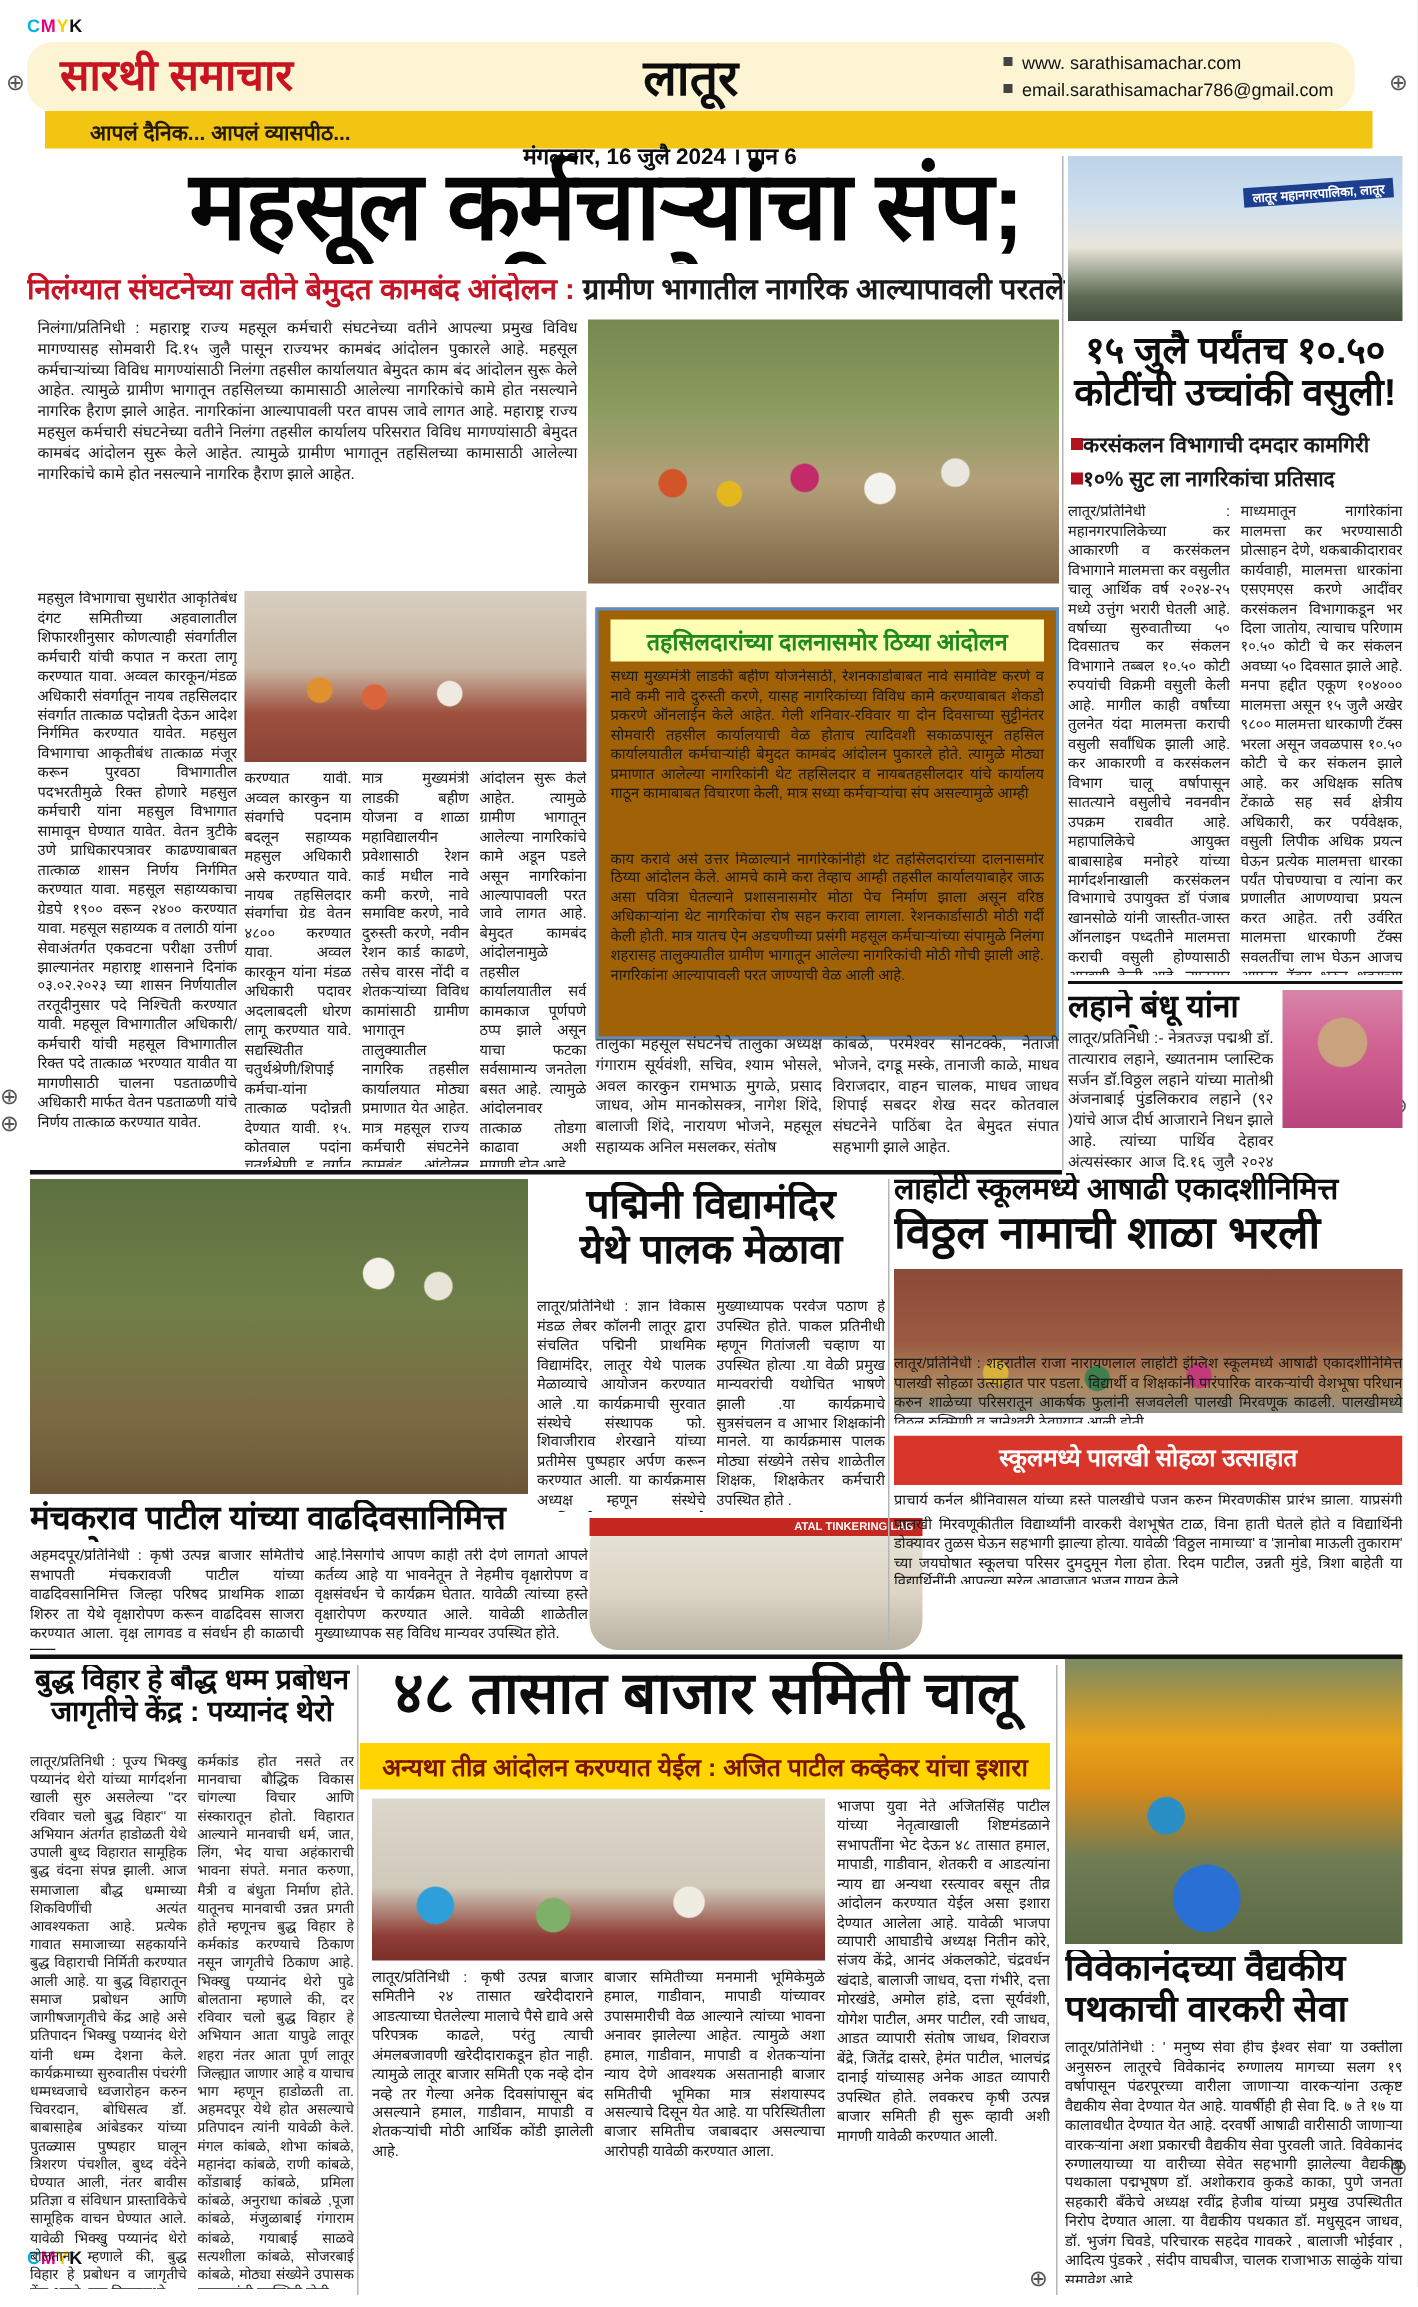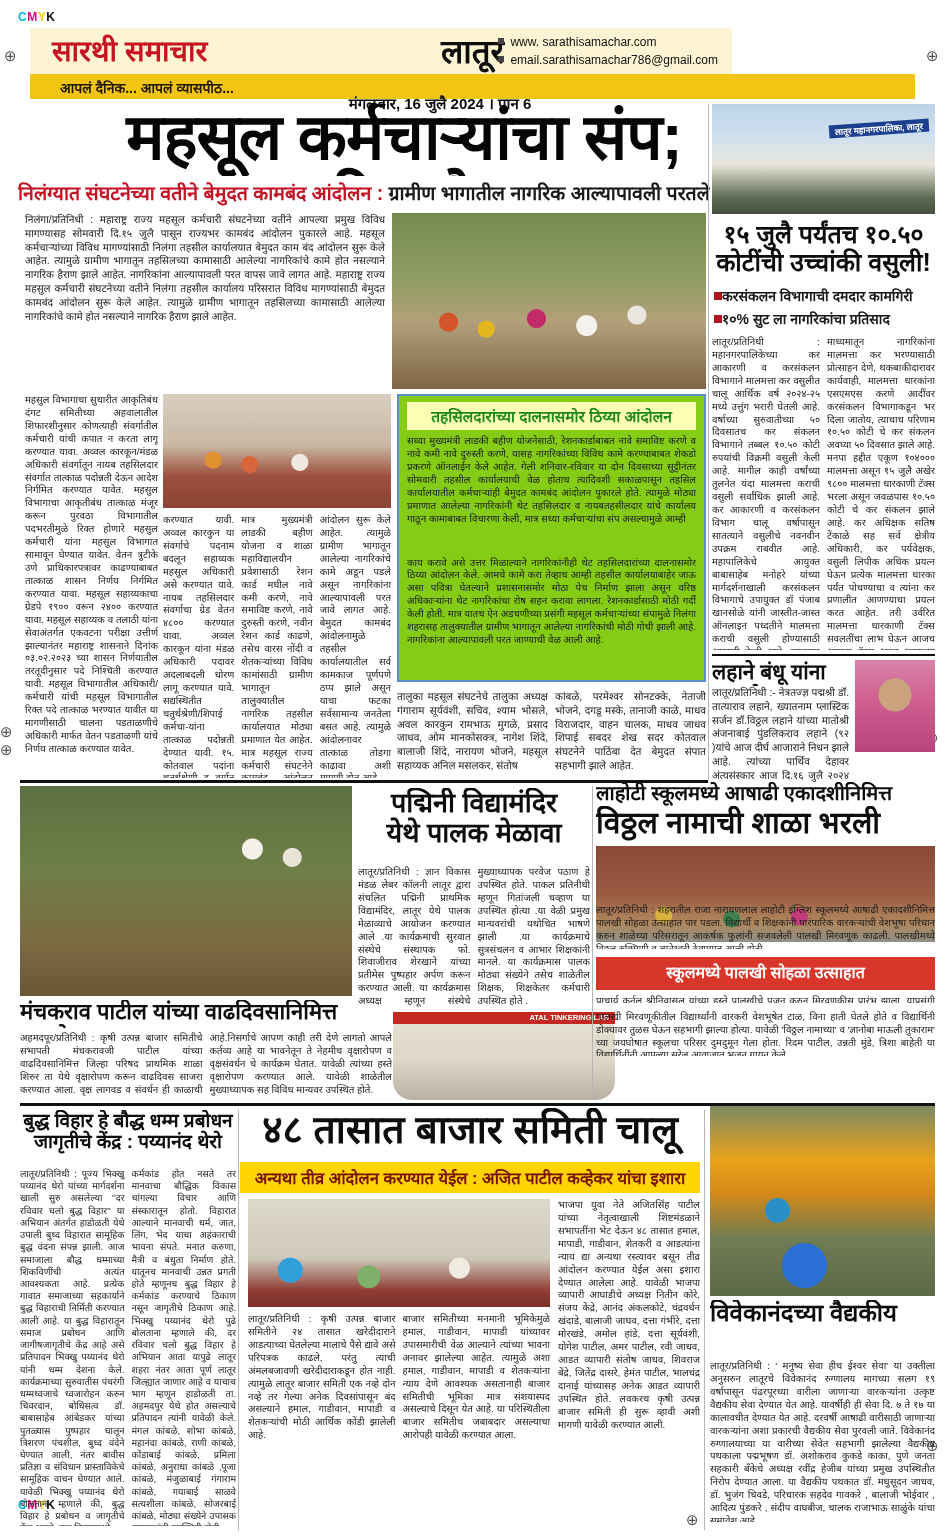--- a/index.html
+++ b/index.html
@@ -72,21 +72,21 @@
     radial-gradient(circle at 14% 66%,#2e9fd8 0 12px,transparent 13px),
     radial-gradient(circle at 40% 72%,#7fb069 0 11px,transparent 12px),
     radial-gradient(circle at 70% 64%,#f0ece2 0 10px,transparent 11px),
     linear-gradient(180deg,#ddd8cc 0%,#cfc9ba 55%,#8f3c34 85%,#7c2f2a 100%);}
   .ph-warkari{background:
     radial-gradient(circle at 42% 84%,#2a6fd4 0 22px,transparent 23px),
     radial-gradient(circle at 30% 55%,#2a8fc4 0 12px,transparent 13px),
     linear-gradient(180deg,#7b8a64 0%,#e8a21a 28%,#d88a16 45%,#6f7c54 70%,#5c6a46 100%);}
 
   
-  .dharna-box{border:2.5px solid #5b8fc9;background:#84cc16;box-sizing:border-box;padding:6px 8px;}
+  .dharna-box{border:2.5px solid #5b8fc9;background:#a16207;box-sizing:border-box;padding:6px 8px;margin-top:11px;}
   .dharna-title{background:#ffffb4;color:#1f8a1f;font-weight:800;font-size:15.5px;text-align:center;
                 padding:3px 2px;margin-bottom:5px;}
   .bullet-row{display:flex;align-items:flex-start;gap:0;font-size:14px;font-weight:800;line-height:1.25;}
   .bullet-row .bsq{width:8px;height:8px;background:#b01320;margin-top:4px;flex:none;}
   .redbox{background:#d8352b;color:#fff;font-weight:800;font-size:16px;text-align:center;
           padding:6px 4px;line-height:1.3;}
   .strap{background:#ffd400;color:#7a1208;font-weight:800;font-size:16.5px;text-align:center;
          display:flex;align-items:center;justify-content:center;}
 </style>
 </head>
@@ -97,21 +97,21 @@
   <div class="abs cmyk" style="left:18px;top:10px;"><span class="c">C</span><span class="m">M</span><span class="y">Y</span><span class="k">K</span></div>
   <div class="abs cmyk" style="left:18px;top:1498px;"><span class="c">C</span><span class="m">M</span><span class="y">Y</span><span class="k">K</span></div>
   <span class="abs reg" style="left:4px;top:48px;">⊕</span>
   <span class="abs reg" style="left:926px;top:48px;">⊕</span>
   <span class="abs reg" style="left:0px;top:724px;">⊕</span>
   <span class="abs reg" style="left:0px;top:742px;">⊕</span>
   <span class="abs reg" style="left:926px;top:730px;">⊕</span>
   <span class="abs reg" style="left:926px;top:1438px;">⊕</span>
   <span class="abs reg" style="left:686px;top:1512px;">⊕</span>
 
-  <div class="abs mast-band" style="left:30px;top:28px;width:702px;height:46px;">
+  <div class="abs mast-band" style="left:18px;top:28px;width:885px;height:46px;border-radius:17px;">
     <div class="abs paper-name" style="left:22px;top:9px;">सारथी समाचार</div>
     <div class="abs city-name" style="left:0;top:7px;width:885px;text-align:center;">लातूर</div>
     <div class="abs contact" style="right:14px;top:5px;text-align:left;">
       <div><span class="sq"></span><span>www. sarathisamachar.com</span></div>
       <div><span class="sq"></span><span>email.sarathisamachar786@gmail.com</span></div>
     </div>
   </div>
   <div class="abs mast-strip" style="left:30px;top:74px;width:885px;height:25px;">
     <div class="abs tagline" style="left:30px;top:4px;">आपलं दैनिक... आपलं व्यासपीठ...</div>
     <div class="abs dateline" style="left:0;top:19px;width:820px;text-align:center;">मंगळवार, 16 जुलै 2024 । पान 6</div>
@@ -221,20 +221,21 @@
   <div class="photo ph-meeting" style="left:248px;top:1199px;width:302px;height:108px;"></div>
   <div class="abs bt-s just ovh" style="left:558px;top:1199px;width:142px;height:330px;">भाजपा युवा नेते अजितसिंह पाटील यांच्या नेतृत्वाखाली शिष्टमंडळाने सभापतींना भेट देऊन ४८ तासात हमाल, मापाडी, गाडीवान, शेतकरी व आडत्यांना न्याय द्या अन्यथा रस्त्यावर बसून तीव्र आंदोलन करण्यात येईल असा इशारा देण्यात आलेला आहे. यावेळी भाजपा व्यापारी आघाडीचे अध्यक्ष नितीन कोरे, संजय केंद्रे, आनंद अंकलकोटे, चंद्रवर्धन खंदाडे, बालाजी जाधव, दत्ता गंभीरे, दत्ता मोरखंडे, अमोल हांडे, दत्ता सूर्यवंशी, योगेश पाटील, अमर पाटील, रवी जाधव, आडत व्यापारी संतोष जाधव, शिवराज बेंद्रे, जितेंद्र दासरे, हेमंत पाटील, भालचंद्र दानाई यांच्यासह अनेक आडत व्यापारी उपस्थित होते. लवकरच कृषी उत्पन्न बाजार समिती ही सुरू व्हावी अशी मागणी यावेळी करण्यात आली.</div>
   <div class="abs cols" style="left:248px;top:1313px;width:302px;height:216px;">
     <div class="bt-s">लातूर/प्रतिनिधी : कृषी उत्पन्न बाजार समितीने २४ तासात खरेदीदाराने आडत्याच्या घेतलेल्या मालाचे पैसे द्यावे असे परिपत्रक काढले, परंतु त्याची अंमलबजावणी खरेदीदाराकडून होत नाही. त्यामुळे लातूर बाजार समिती एक नव्हे दोन नव्हे तर गेल्या अनेक दिवसांपासून बंद असल्याने हमाल, गाडीवान, मापाडी व शेतकऱ्यांची मोठी आर्थिक कोंडी झालेली आहे.</div>
     <div class="bt-s">बाजार समितीच्या मनमानी भूमिकेमुळे हमाल, गाडीवान, मापाडी यांच्यावर उपासमारीची वेळ आल्याने त्यांच्या भावना अनावर झालेल्या आहेत. त्यामुळे अशा हमाल, गाडीवान, मापाडी व शेतकऱ्यांना न्याय देणे आवश्यक असतानाही बाजार समितीची भूमिका मात्र संशयास्पद असल्याचे दिसून येत आहे. या परिस्थितीला बाजार समितीच जबाबदार असल्याचा आरोपही यावेळी करण्यात आला.</div>
   </div>
 
   <div class="photo ph-warkari" style="left:710px;top:1106px;width:225px;height:190px;"></div>
   <div class="abs sec-head ovh" style="left:710px;top:1300px;width:225px;height:58px;font-size:24px;">
     <div>विवेकानंदच्या वैद्यकीय</div>
+      <div>पथकाची वारकरी सेवा</div>
   </div>
   <div class="abs bt-s just ovh" style="left:710px;top:1360px;width:225px;height:162px;">लातूर/प्रतिनिधी : ' मनुष्य सेवा हीच ईश्वर सेवा' या उक्तीला अनुसरुन  लातूरचे विवेकानंद रुग्णालय मागच्या सलग १९ वर्षापासून पंढरपूरच्या वारीला जाणाऱ्या वारकऱ्यांना उत्कृष्ट वैद्यकीय सेवा देण्यात येत आहे. यावर्षीही ही सेवा  दि. ७ ते १७ या कालावधीत देण्यात येत आहे. दरवर्षी आषाढी वारीसाठी जाणाऱ्या वारकऱ्यांना अशा प्रकारची वैद्यकीय सेवा पुरवली जाते. विवेकानंद रुग्णालयाच्या या वारीच्या सेवेत सहभागी झालेल्या वैद्यकीय पथकाला पद्मभूषण डॉ. अशोकराव कुकडे काका, पुणे जनता सहकारी बँकेचे अध्यक्ष रवींद्र हेजीब यांच्या प्रमुख उपस्थितीत निरोप देण्यात आला. या वैद्यकीय पथकात डॉ. मधुसूदन जाधव, डॉ. भुजंग चिवडे, परिचारक सहदेव गावकरे , बालाजी भोईवार , आदित्य पुंडकरे , संदीप वाघबीज, चालक राजाभाऊ साळुंके यांचा समावेश आहे.</div>
 
   <div class="abs vsep" style="left:708px;top:104px;height:676px;"></div>
   <div class="abs vsep" style="left:592px;top:786px;height:314px;"></div>
   <div class="abs vsep" style="left:238px;top:1110px;height:420px;"></div>
   <div class="abs vsep" style="left:704px;top:1110px;height:420px;"></div>
 </div>
 
 </body></html>

